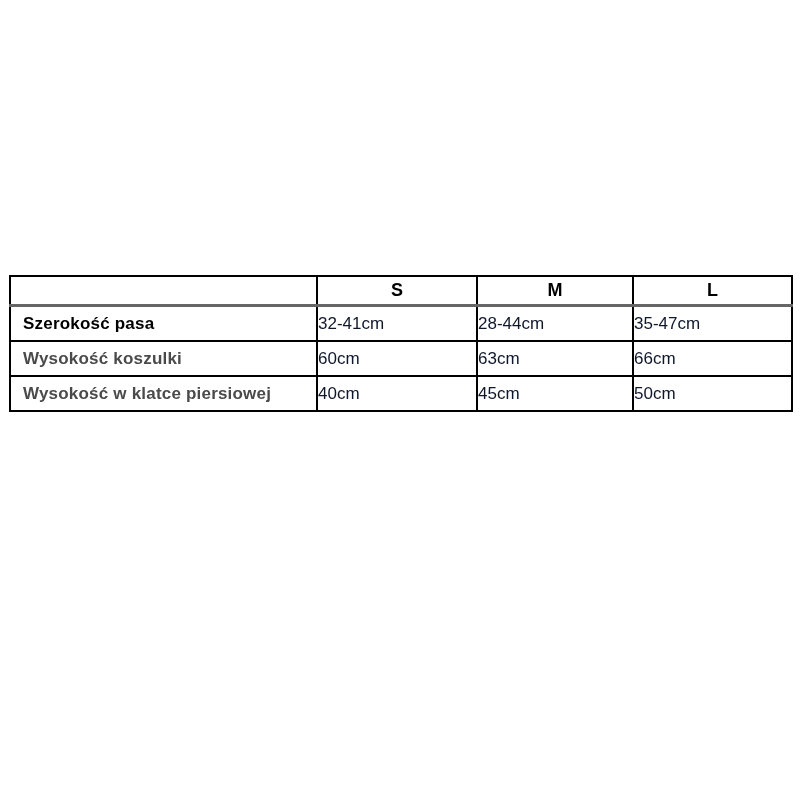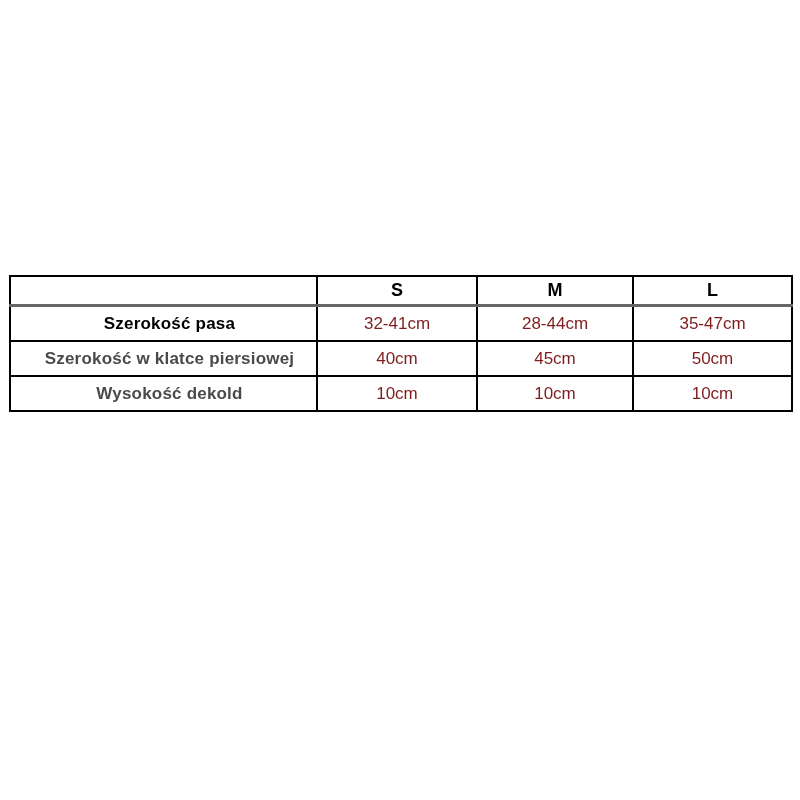--- a/index.html
+++ b/index.html
@@ -37,33 +37,33 @@
     color: #000000;
     text-align: center;
     border-bottom: 3px solid #666666;
   }
   .size-table tbody td {
     height: 33px;
     font-size: 17px;
     border-top-color: #333333;
   }
   .size-table td.label-cell {
-    text-align: center;
+    text-align: left;
     padding-left: 12px;
     font-weight: bold;
     color: #4a4a4a;
     letter-spacing: 0.2px;
   }
   .size-table tr.row-primary td.label-cell {
     color: #000000;
   }
   .size-table td.value-cell {
-    text-align: center;
+    text-align: left;
     font-weight: normal;
-    color: #7f1d1d;
+    color: #0f172a;
   }
 </style>
 </head>
 <body>
 
 <div class="stage">
   <table class="size-table">
     <colgroup>
       <col style="width:307px">
       <col style="width:160px">
@@ -79,26 +79,26 @@
       </tr>
     </thead>
     <tbody>
       <tr class="row-primary">
         <td class="label-cell">Szerokość pasa</td>
         <td class="value-cell">32-41cm</td>
         <td class="value-cell">28-44cm</td>
         <td class="value-cell">35-47cm</td>
       </tr>
       <tr>
-        <td class="label-cell">Szerokość w klatce piersiowej</td>
+        <td class="label-cell">Wysokość koszulki</td>
+        <td class="value-cell">60cm</td>
+        <td class="value-cell">63cm</td>
+        <td class="value-cell">66cm</td>
+      </tr>
+      <tr>
+        <td class="label-cell">Wysokość w klatce piersiowej</td>
         <td class="value-cell">40cm</td>
         <td class="value-cell">45cm</td>
         <td class="value-cell">50cm</td>
-      </tr>
-      <tr>
-        <td class="label-cell">Wysokość dekold</td>
-        <td class="value-cell">10cm</td>
-        <td class="value-cell">10cm</td>
-        <td class="value-cell">10cm</td>
       </tr>
     </tbody>
   </table>
 </div>
 
 </body></html>

